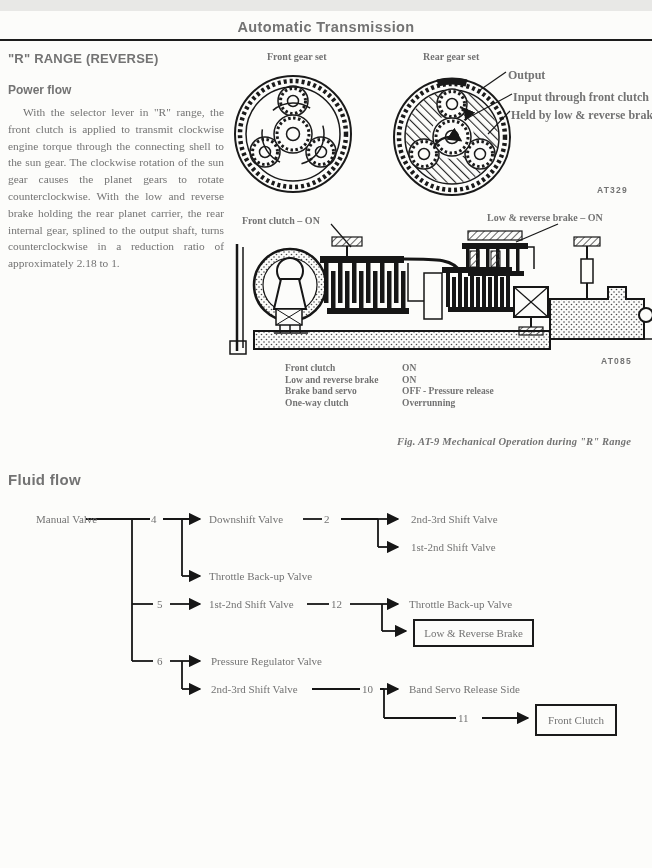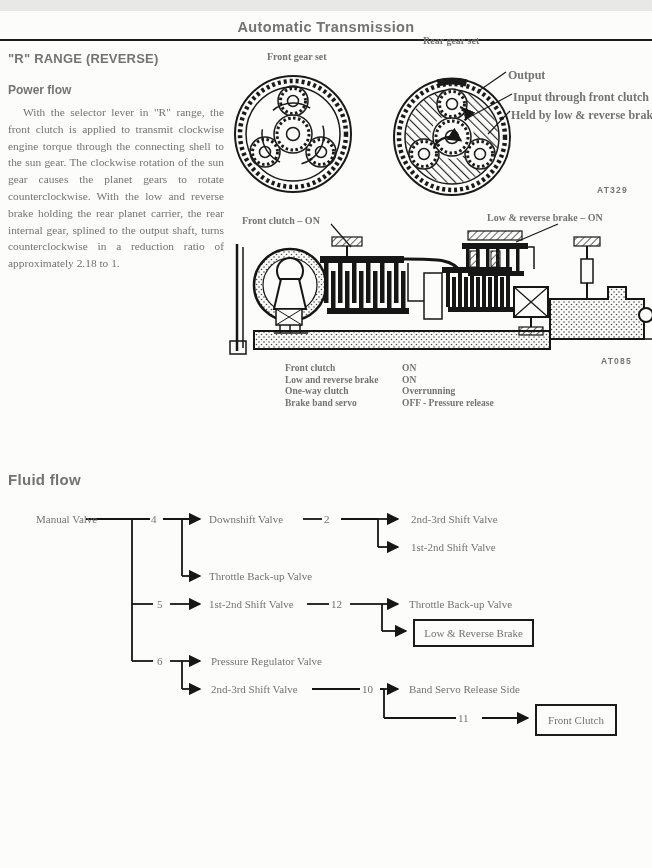--- a/index.html
+++ b/index.html
@@ -104,21 +104,21 @@
       <path d="M232,58 A9,9 0 0 1 238,70" stroke-width="2" marker-end="url(#ah2)"></path>
     </g>
 
     <g stroke="#1a1a1a" stroke-width="1.2" fill="none">
       <path d="M278,23 L252,41"></path>
       <path d="M284,45 L236,71"></path>
       <path d="M282,62 L260,85"></path>
     </g>
   </svg>
   <span class="abs nowrap lbl-b10" style="left:267px;top:40px;">Front gear set</span>
-  <span class="abs nowrap lbl-b10" style="left:423px;top:24px;">Rear gear set</span>
+  <span class="abs nowrap lbl-b10" style="left:423px;top:40px;">Rear gear set</span>
   <span class="abs nowrap lbl-b95" style="left:508px;top:57px;">Output</span>
   <span class="abs nowrap lbl-b95" style="left:513px;top:79px;">Input through front clutch</span>
   <span class="abs nowrap lbl-b95" style="left:511px;top:97px;">Held by low &amp; reverse brake</span>
   <span class="abs nowrap figcode" style="left:597px;top:174px;">AT329</span>
 
   <span class="abs nowrap lbl-b10" style="left:242px;top:204px;">Front clutch – ON</span>
   <span class="abs nowrap lbl-b10" style="left:487px;top:201px;">Low &amp; reverse brake – ON</span>
   <svg class="abs" style="left:228px;top:200px;" width="424" height="150" viewBox="0 0 424 150">
     <defs>
       <pattern id="hatch" width="5" height="5" patternUnits="userSpaceOnUse" patternTransform="rotate(45)">
@@ -229,28 +229,29 @@
   <div class="abs stable">
     <div class="tr">
         <span class="td-l">Front clutch</span>
         <span>ON</span>
       </div>
     <div class="tr">
         <span class="td-l">Low and reverse brake</span>
         <span>ON</span>
       </div>
     <div class="tr">
+        <span class="td-l">Brake band servo</span>
+        <span>OFF - Pressure release</span>
+      </div>
+    <div class="tr">
         <span class="td-l">One-way clutch</span>
         <span>Overrunning</span>
       </div>
-    <div class="tr">
-        <span class="td-l">Brake band servo</span>
-        <span>OFF - Pressure release</span>
-      </div>
   </div>
+  <span class="abs nowrap caption">Fig. AT-9  Mechanical Operation during "R" Range</span>
 
   <span class="abs ff-head sans">Fluid flow</span>
   <svg class="abs" style="left:0;top:460px;" width="652" height="270" viewBox="0 0 652 270">
     <defs>
       <marker id="ah" viewBox="0 0 10 10" refX="9" refY="5" markerWidth="7" markerHeight="7" orient="auto">
         <path d="M0,0L10,5L0,10z" fill="#161616"></path>
       </marker>
     </defs>
     <g stroke="#161616" stroke-width="1.8" fill="none">
       <path d="M86,48 H150"></path>

